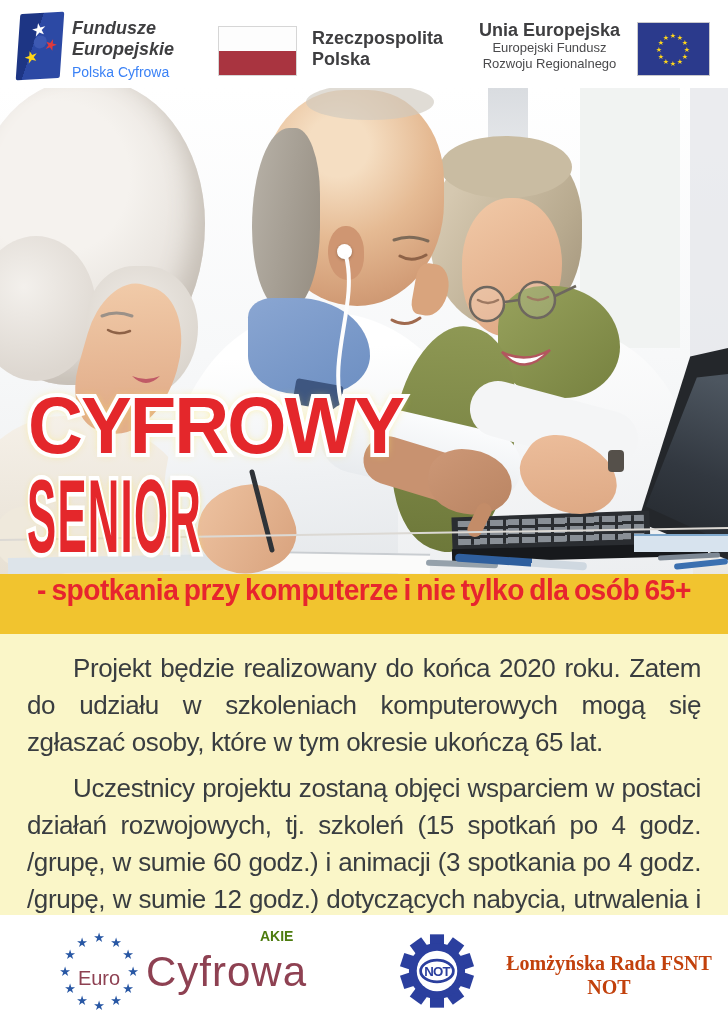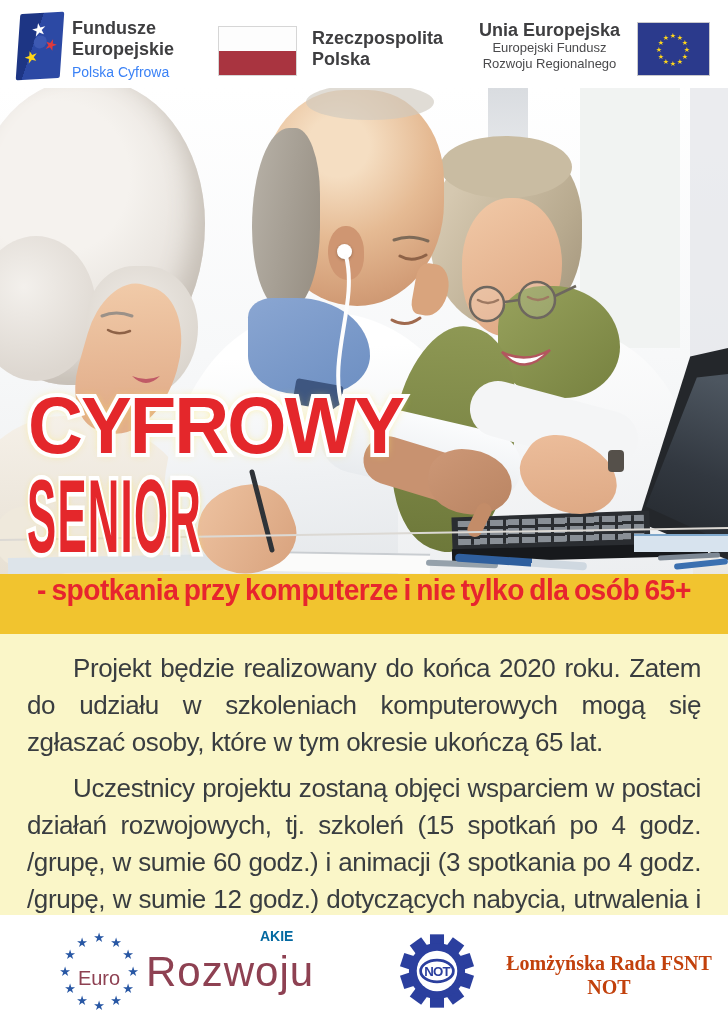--- a/index.html
+++ b/index.html
@@ -12,21 +12,21 @@
   .fe-flag{position:absolute;left:18px;top:13px;width:44px;height:66px;
            background:linear-gradient(105deg,#1d3584 38%,#2c49a4 38%);
            transform:skewY(-3deg) skewX(-4deg);border-radius:2px;}
   .fe-star{position:absolute;line-height:1;transform:translate(-50%,-50%);}
   .fe-star.w{left:45%;top:26%;font-size:17px;color:#ffffff;transform:translate(-50%,-50%) rotate(-12deg);}
   .fe-star.r{left:76%;top:48%;font-size:15px;color:#e03a3c;transform:translate(-50%,-50%) rotate(18deg);}
   .fe-star.y{left:32%;top:66%;font-size:16px;color:#ffd617;transform:translate(-50%,-50%) rotate(-18deg);}
   .fe-dot{position:absolute;left:50%;top:44%;width:13px;height:13px;border-radius:50%;
           background:#3d59b2;transform:translate(-50%,-50%);}
   .fe-text{position:absolute;left:72px;top:18px;color:#3e3e40;}
-  .fe-text .b{font-size:18px;font-weight:bold;line-height:21px;}
+  .fe-text .b{font-size:18px;font-weight:bold;line-height:21px;font-style:italic;}
   .fe-text .s{font-size:14px;color:#3b82f6;margin-top:4px;}
   .pl-flag{position:absolute;left:218px;top:26px;width:77px;height:48px;border:1px solid #d6d6d6;}
   .pl-flag .t{height:50%;background:#fdfdfd;}
   .pl-flag .b{height:50%;background:#a93440;}
   .pl-text{position:absolute;left:312px;top:28px;font-size:18px;font-weight:bold;
            color:#3e3e40;line-height:21px;}
   .eu-text{position:absolute;right:108px;top:20px;text-align:center;color:#3e3e40;}
   .eu-text .b{font-size:18px;font-weight:bold;line-height:20px;}
   .eu-text .s{font-size:13px;color:#4a4a4c;line-height:16px;}
   .eu-flag{position:absolute;left:637px;top:22px;width:71px;height:52px;background:#2b3a8c;
@@ -151,21 +151,21 @@
   .ep-ring{position:absolute;left:10px;top:8px;width:74px;height:74px;}
   .ep-star{position:absolute;font-size:13px;color:#2857a4;line-height:1;transform:translate(-50%,-50%);}
   .ep-star:nth-of-type(1){left:37px;top:3px;}  .ep-star:nth-of-type(2){left:54px;top:8px;}
   .ep-star:nth-of-type(3){left:66px;top:20px;} .ep-star:nth-of-type(4){left:71px;top:37px;}
   .ep-star:nth-of-type(5){left:66px;top:54px;} .ep-star:nth-of-type(6){left:54px;top:66px;}
   .ep-star:nth-of-type(7){left:37px;top:71px;} .ep-star:nth-of-type(8){left:20px;top:66px;}
   .ep-star:nth-of-type(9){left:8px;top:54px;}  .ep-star:nth-of-type(10){left:3px;top:37px;}
   .ep-star:nth-of-type(11){left:8px;top:20px;} .ep-star:nth-of-type(12){left:20px;top:8px;}
   .ep-euro{position:absolute;left:0;top:33px;width:74px;text-align:center;font-size:20px;color:#8e4152;}
   .ep-partner{position:absolute;left:94px;top:22px;font-size:42px;color:#8e4152;letter-spacing:1px;}
-  .ep-akie{position:absolute;left:208px;top:2px;font-size:14px;font-weight:bold;color:#0369a1;}
+  .ep-akie{position:absolute;left:208px;top:2px;font-size:14px;font-weight:bold;color:#4d7c0f;}
   .not{position:absolute;left:398px;top:10px;width:330px;height:94px;}
   .not-gear{position:absolute;left:0;top:2px;}
   .not-text{position:absolute;left:92px;top:26px;width:238px;text-align:center;color:#c2410c;
             font-family:"Liberation Serif",serif;font-weight:bold;}
   .not-text .l1{font-size:20px;line-height:24px;}
   .not-text .l2{font-size:19px;line-height:24px;}
 </style>
 </head>
 <body>
 
@@ -311,21 +311,21 @@
         <span class="ep-star">★</span>
         <span class="ep-star">★</span>
         <span class="ep-star">★</span>
         <span class="ep-star">★</span>
         <span class="ep-star">★</span>
         <span class="ep-star">★</span>
         <span class="ep-star">★</span>
         <span class="ep-star">★</span>
         <div class="ep-euro">Euro</div>
       </div>
-      <div class="ep-partner">Rozwoju</div>
+      <div class="ep-partner">Cyfrowa</div>
       <div class="ep-akie">AKIE</div>
     </div>
 
     <div class="not">
       <svg class="not-gear" width="78" height="88" viewBox="0 0 100 100">
         <g fill="#2B3F9E">
           <rect x="41" y="3" width="18" height="20" transform="rotate(0 50 50)"></rect>
           <rect x="41" y="3" width="18" height="20" transform="rotate(36 50 50)"></rect>
           <rect x="41" y="3" width="18" height="20" transform="rotate(72 50 50)"></rect>
           <rect x="41" y="3" width="18" height="20" transform="rotate(108 50 50)"></rect>

